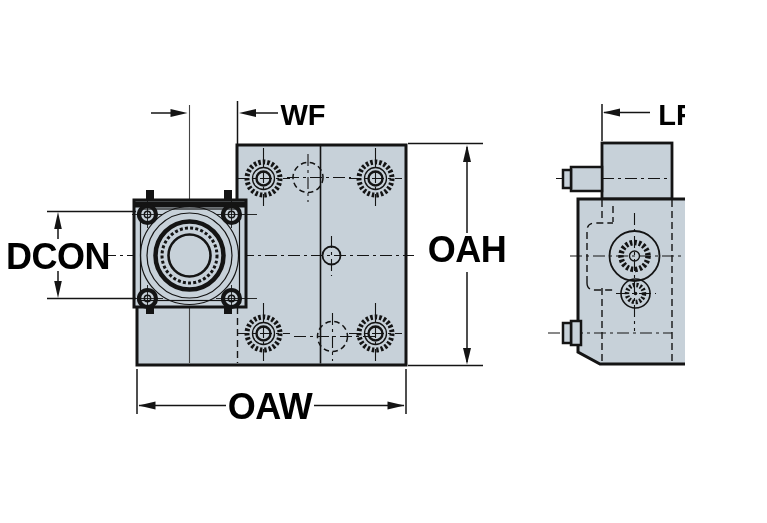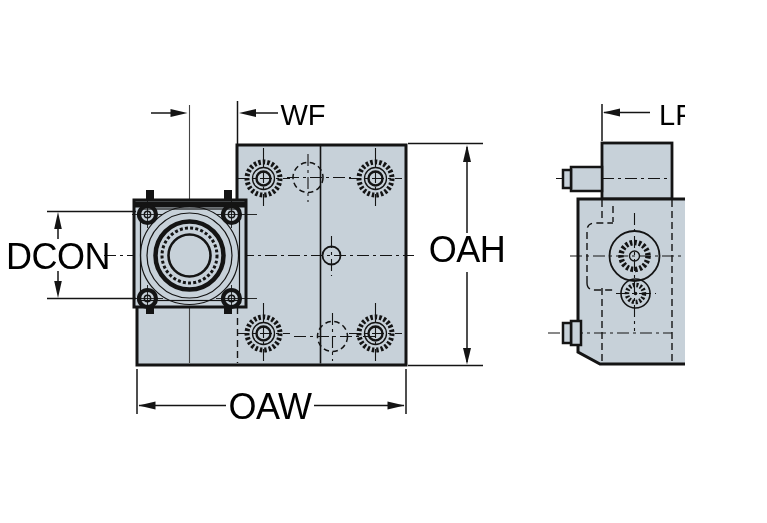--- a/index.html
+++ b/index.html
@@ -2,21 +2,21 @@
 <html style="--body_fill: #c7d1d9; --line_color: #141414; --text_color: #000000; --background: #ffffff;"><head>
 <meta charset="utf-8">
 <style>
   :root{
     --body_fill:#c7d1d9;
     --line_color:#141414;
     --text_color:#000000;
     --background:#ffffff;
   }
   html,body{margin:0;padding:0;background:var(--background);}
-  .stage{position:relative;width:685px;height:523px;background:var(--background);overflow:hidden;}
+  .stage{position:relative;width:685px;height:523px;background:var(--background);overflow:hidden;font-weight:bold;}
   svg{display:block}
   .ln{stroke:var(--line_color);fill:none;stroke-linecap:butt;}
   .fillbody{fill:var(--body_fill);}
   .dark{fill:var(--line_color);stroke:none;}
   .cl{stroke:var(--line_color);stroke-width:1.1;stroke-dasharray:12 4 3 4;fill:none;}
   .clthin{stroke:#444;stroke-width:1.1;fill:none;}
   .hid{stroke:var(--line_color);stroke-width:1.4;stroke-dasharray:7 4;fill:none;}
   .ser{stroke-dasharray:2.5 2;}
   text.dim{font-family:"Liberation Sans","DejaVu Sans",sans-serif;fill:var(--text_color);}
   .sm{font-size:29px;}

